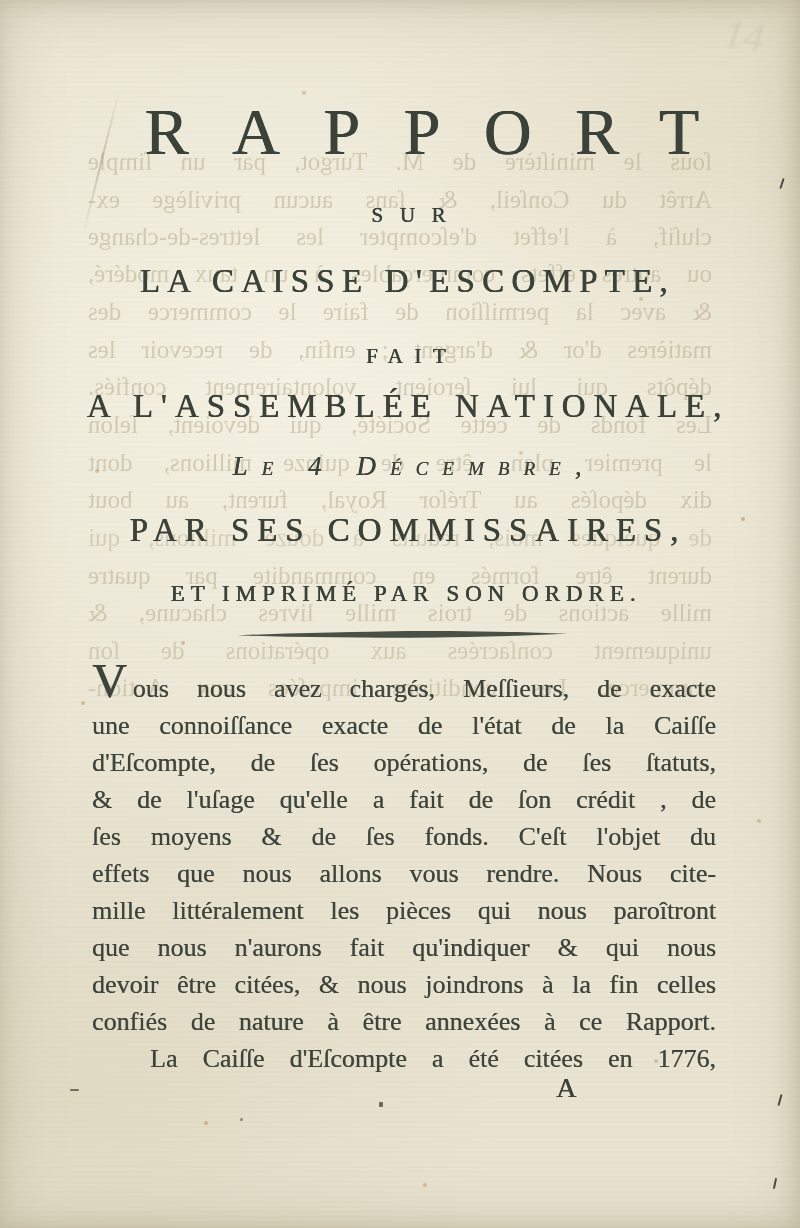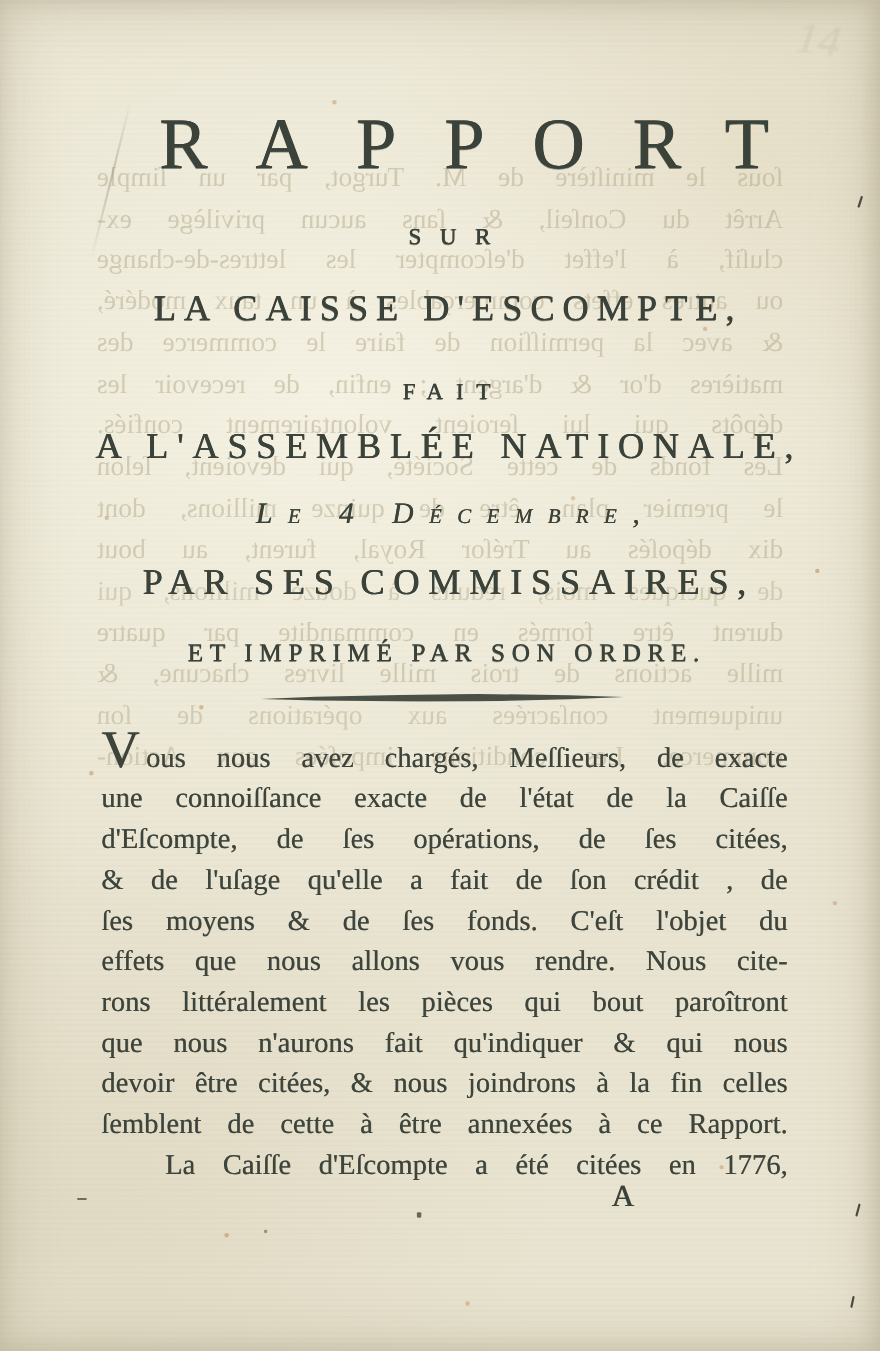--- a/index.html
+++ b/index.html
@@ -151,26 +151,26 @@
   <div class="tl t-assemblee">A L'ASSEMBLÉE NATIONALE,</div>
   <div class="tl t-decembre">Le 4 Décembre,</div>
   <div class="tl t-commissaires">PAR SES COMMISSAIRES,</div>
   <div class="tl t-imprime">ET IMPRIMÉ PAR SON ORDRE.</div>
 
   <div class="rule"></div>
 
   <div class="paragraph">
     <div class="body-line"><span class="drop-cap">V</span><span>ous nous avez chargés, Meſſieurs, de exacte</span></div>
     <div class="body-line">une connoiſſance exacte de l'état de la Caiſſe</div>
-    <div class="body-line">d'Eſcompte, de ſes opérations, de ſes citées,</div>
+    <div class="body-line">d'Eſcompte, de ſes opérations, de ſes ſtatuts,</div>
     <div class="body-line">&amp; de l'uſage qu'elle a fait de ſon crédit , de</div>
     <div class="body-line">ſes moyens &amp; de ſes fonds. C'eſt l'objet du</div>
     <div class="body-line">effets que nous allons vous rendre. Nous cite-</div>
-    <div class="body-line">rons littéralement les pièces qui bout paroîtront</div>
+    <div class="body-line">mille littéralement les pièces qui nous paroîtront</div>
     <div class="body-line">que nous n'aurons fait qu'indiquer &amp; qui nous</div>
     <div class="body-line">devoir être citées, &amp; nous joindrons à la fin celles</div>
-    <div class="body-line">ſemblent de cette à être annexées à ce Rapport.</div>
+    <div class="body-line">confiés de nature à être annexées à ce Rapport.</div>
     <div class="body-line indent">La Caiſſe d'Eſcompte a été citées en 1776,</div>
   </div>
 
   <div class="signature">A</div>
 
 </div>
 
 </body></html>

